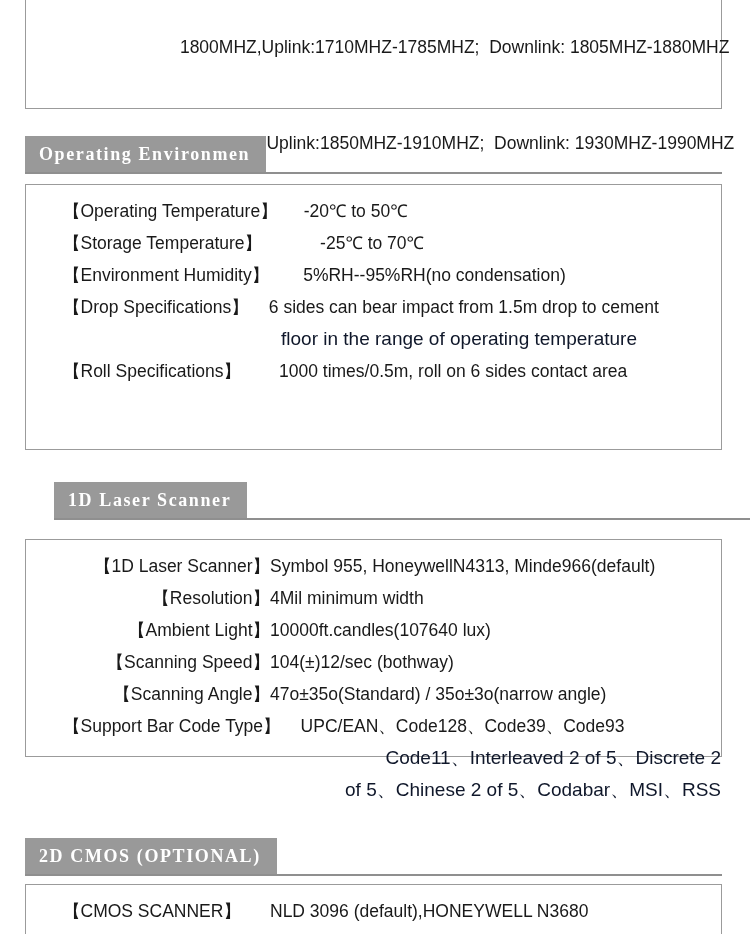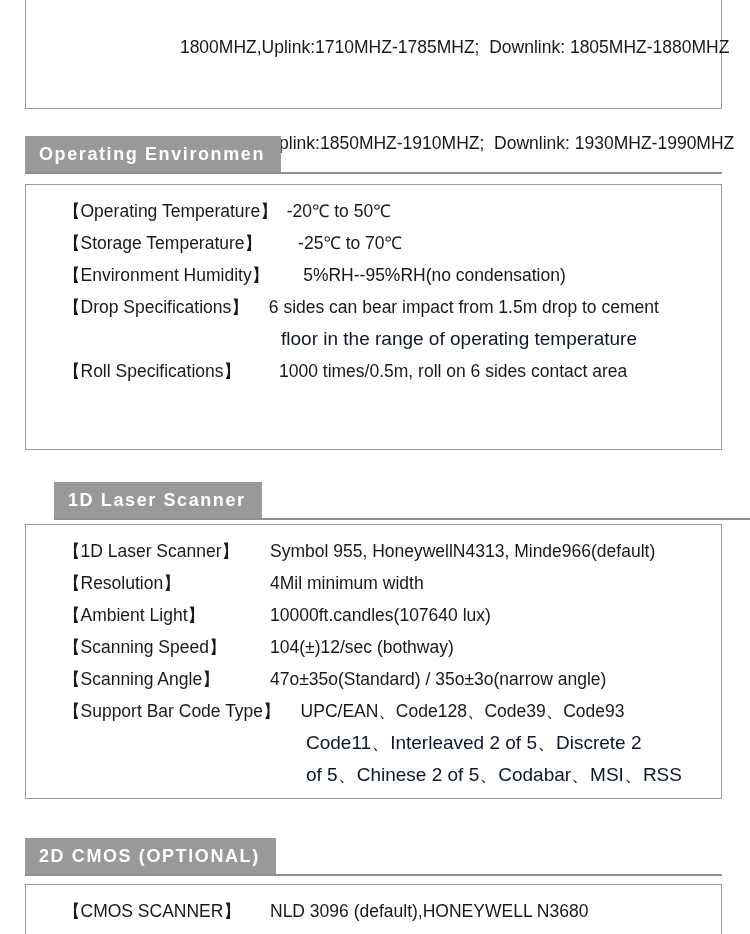--- a/index.html
+++ b/index.html
@@ -52,21 +52,21 @@
   
   .label.col {
     width: 207px;
   }
   .value {
     flex: 0 1 auto;
     white-space: pre;
   }
   .gap-sm { margin-left: 14px; }
   .gap-md { margin-left: 20px; }
-  .gap-lg { margin-left: 9px; }
+  .gap-lg { margin-left: 26px; }
 
   
   .cont {
     font-size: 19px;
     line-height: 32px;
     white-space: pre;
     color: #0f172a;
   }
 
   
@@ -84,20 +84,21 @@
     display: flex;
     align-items: center;
     padding: 0 16px 0 14px;
     background: #999999;
     color: #ffffff;
     font-size: 18px;
     font-weight: bold;
     letter-spacing: 1.6px;
     white-space: pre;
     box-sizing: border-box;
+    font-family: Liberation Serif, serif;
   }
   .section-head .rule {
     position: absolute;
     left: 25px;
     right: 28px;
     bottom: 0;
     height: 2px;
     background: #8f8f8f;
   }
 
@@ -113,21 +114,21 @@
   .line-indent {
     padding-left: 115px;
   }
   .line-flush {
     padding-left: 13px;
   }
 
   #head-env   { top: 136px; }
   #box-env    { top: 184px; height: 266px; }
   #head-1d    { top: 482px; margin-left: 29px; }
-  #box-1d     { top: 524px; height: 275px; }
+  #box-1d     { top: 539px; height: 218px; text-align: right; }
   #head-2d    { top: 838px; }
   #box-2d     { top: 884px; height: 70px; }
 
   .box-pad {
     padding: 10px 0 0 13px;
   }
 </style>
 </head>
 <body>
 
@@ -154,21 +155,21 @@
   </div>
 
   <div class="spec-box" id="box-env">
     <div class="box-pad">
       <div class="row">
         <span class="label">【Operating Temperature】</span>
         <span class="value gap-lg">-20℃ to 50℃</span>
       </div>
       <div class="row">
         <span class="label">【Storage Temperature】</span>
-        <span class="value" style="margin-left:36px">-25℃ to 70℃</span>
+        <span class="value" style="margin-left:58px">-25℃ to 70℃</span>
       </div>
       <div class="row">
         <span class="label">【Environment Humidity】</span>
         <span class="value" style="margin-left:34px">5%RH--95%RH(no condensation)</span>
       </div>
       <div class="row">
         <span class="label">【Drop Specifications】</span>
         <span class="value gap-md">6 sides can bear impact from 1.5m drop to cement</span>
       </div>
       <div class="cont" style="padding-left:218px">floor in the range of operating temperature</div>

